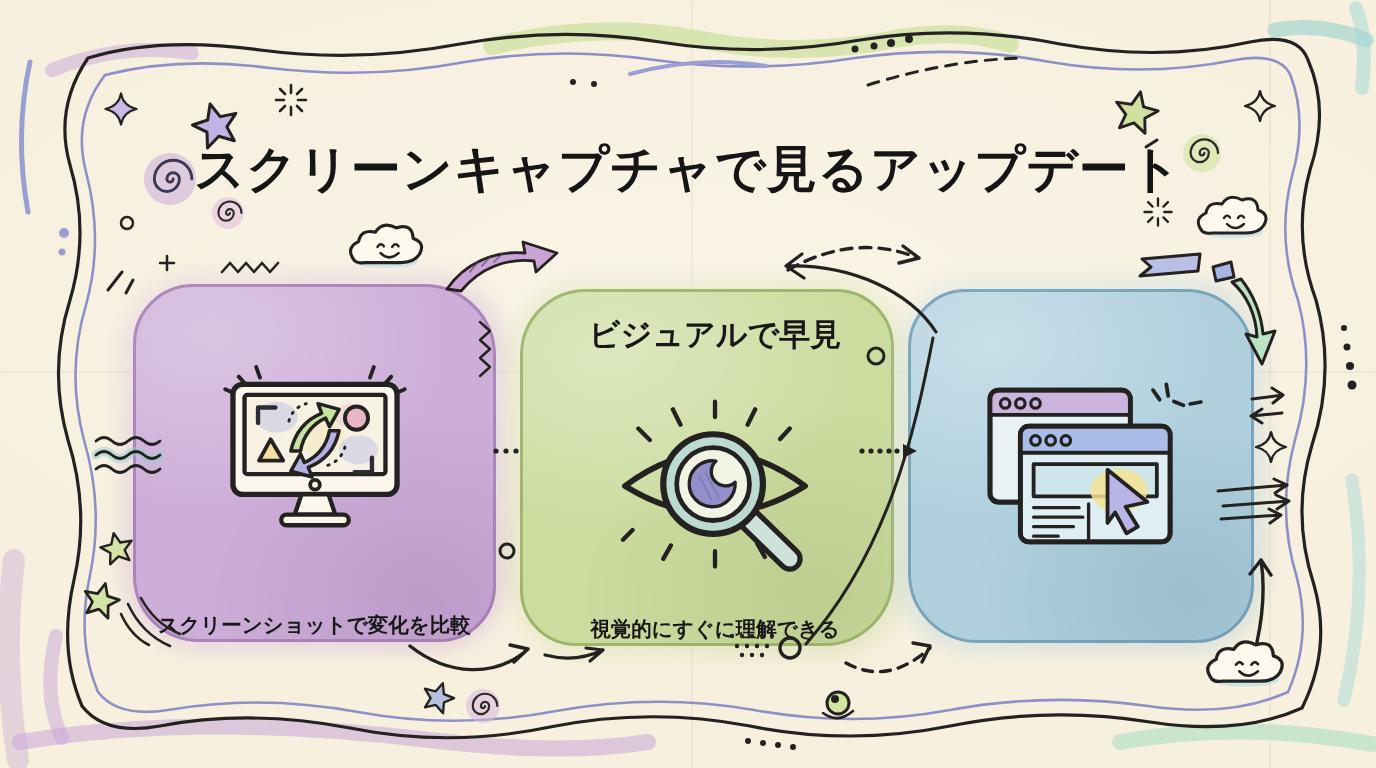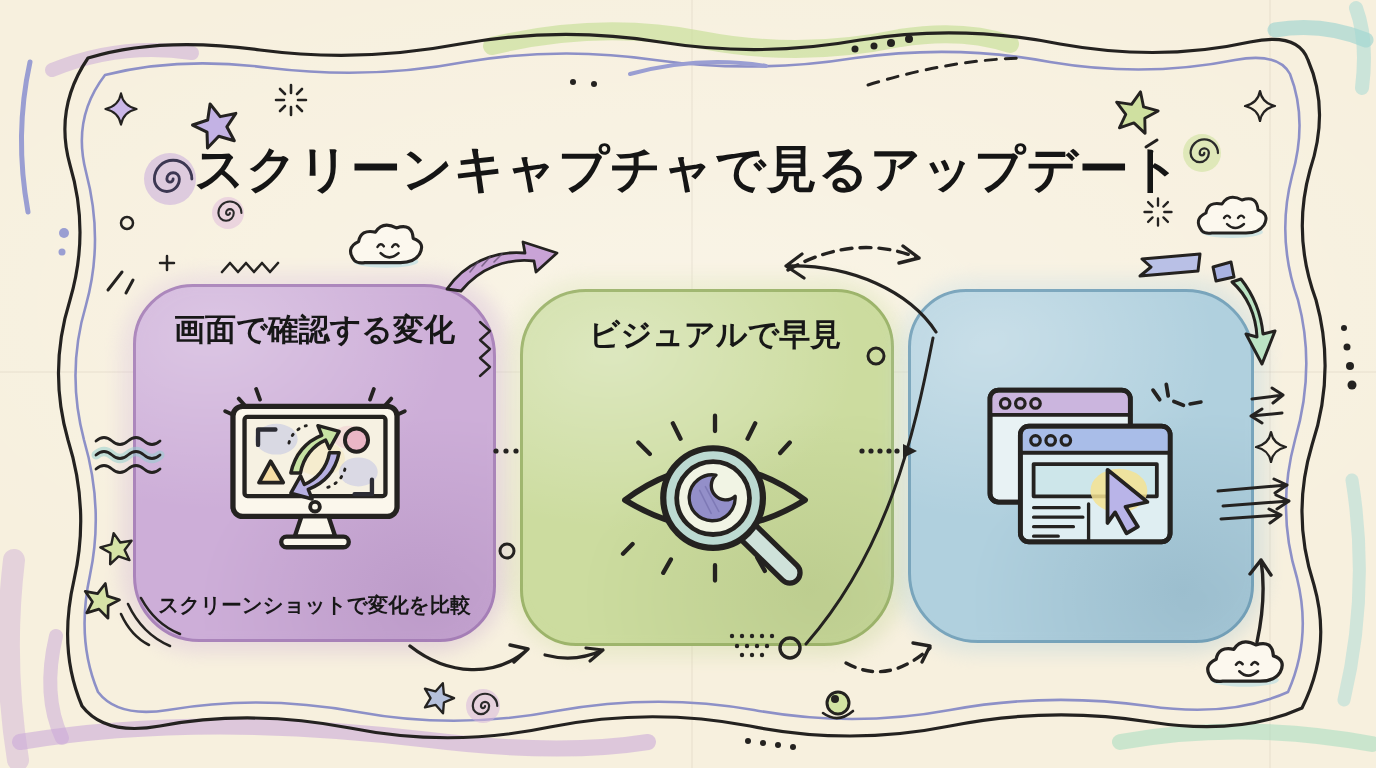--- a/index.html
+++ b/index.html
@@ -11,21 +11,21 @@
   .crease{position:absolute;background:rgba(90,75,50,.05);pointer-events:none;}
   .crease.v{width:2px;height:100%;}
   .crease.h{height:2px;width:100%;}
   .title{position:absolute;left:0;right:0;top:136px;text-align:center;
     font-size:50px;font-weight:800;letter-spacing:1px;color:#151515;z-index:3;}
   .card{position:absolute;display:flex;flex-direction:column;align-items:center;
     border-style:solid;border-width:3.5px;z-index:2;}
   .card::before{content:"";position:absolute;inset:-14px -16px;border-radius:80px;
     background:inherit;opacity:.32;filter:blur(9px);z-index:-1;}
   .card-title{font-size:31px;font-weight:700;margin-top:22px;white-space:nowrap;color:#171717;}
-  .card-caption{font-size:20.5px;font-weight:700;margin-bottom:20px;white-space:nowrap;color:#171717;}
+  .card-caption{font-size:20.5px;font-weight:700;white-space:nowrap;color:#171717;}
   .card-icon{flex:1;display:flex;align-items:center;justify-content:center;}
   #card1{left:133px;top:284px;width:357px;height:352px;border-radius:60px 72px 56px 66px;
     background:radial-gradient(120% 90% at 22% 14%, rgba(255,255,255,.30), rgba(255,255,255,0) 55%),
                radial-gradient(100% 85% at 80% 88%, rgba(90,40,110,.14), rgba(0,0,0,0) 60%),#cdaed8;
     border-color:#9b72ae;}
   #card2{left:520px;top:289px;width:352px;height:351px;border-radius:66px 58px 70px 56px;
     background:radial-gradient(120% 90% at 25% 18%, rgba(255,255,255,.34), rgba(255,255,255,0) 55%),
                radial-gradient(100% 85% at 78% 85%, rgba(80,100,30,.12), rgba(0,0,0,0) 60%),#ccdc9f;
     border-color:#8ba557;padding-left:16px;}
   #card3{left:908px;top:289px;width:340px;height:348px;border-radius:58px 68px 58px 70px;
@@ -40,21 +40,20 @@
 
 <div class="stage">
 
   <div class="crease v" style="left:691px"></div>
   <div class="crease v" style="left:1269px"></div>
   <div class="crease h" style="top:371px"></div>
 
   <div class="title">スクリーンキャプチャで見るアップデート</div>
 
   <div class="card" id="card1">
-    <div class="card-title">画面で確認する変化</div>
     <div class="card-icon">
       <svg viewBox="0 0 230 190" width="222" height="184">
         <g fill="none" stroke="#242220" stroke-width="4">
           <path d="M36,20 L44,29 M22,33 L33,38 M54,10 L58,21"></path>
           <path d="M194,20 L186,29 M208,33 L197,38 M176,10 L172,21"></path>
         </g>
         <rect x="30" y="28" width="170" height="114" rx="10" fill="#fbf7ec" stroke="#242220" stroke-width="5.5"></rect>
         <rect x="42" y="39" width="146" height="82" rx="3" fill="#f6f1e2" stroke="#242220" stroke-width="4.5"></rect>
         <g opacity="0.8">
           <ellipse cx="75" cy="62" rx="22" ry="16" fill="#aeb4e4" opacity=".5"></ellipse>
@@ -90,20 +89,21 @@
         <line x1="157" y1="132" x2="198" y2="172" stroke="#242220" stroke-width="27"></line>
         <line x1="157" y1="132" x2="198" y2="172" stroke="#cfe2da" stroke-width="16"></line>
         <circle cx="118" cy="94" r="52" fill="#eef2e0"></circle>
         <circle cx="118" cy="94" r="46" fill="none" stroke="#bcdad2" stroke-width="11"></circle>
         <circle cx="118" cy="94" r="52" fill="none" stroke="#242220" stroke-width="6.5"></circle>
         <circle cx="118" cy="94" r="38" fill="#f1f4e4" stroke="#242220" stroke-width="5"></circle>
         <path d="M121,70 A24,24 0 1,0 141,92 A12.5,12.5 0 0,1 121,70 Z" fill="#938fc9" stroke="#242220" stroke-width="3.5"></path>
         <path d="M104,86 L116,110 M110,82 L124,108" stroke="#6f6aa8" stroke-width="1.6" opacity=".6" fill="none"></path>
       </svg>
     </div>
+    <div class="card-caption">視覚的にすぐに理解できる</div>
   </div>
 
   <div class="card" id="card3">
     <div class="card-icon">
       <svg viewBox="0 0 240 192" width="228" height="182">
         <g fill="none" stroke="#242220" stroke-width="4">
           <path d="M196,16 L203,26 M210,10 L212,22 M218,28 L228,32"></path>
         </g>
         <rect x="24" y="16" width="148" height="118" rx="9" fill="#e8f2f4" stroke="#242220" stroke-width="5"></rect>
         <path d="M26,19 L170,19 L170,40 L26,40 Z" fill="#cbb5de"></path>

